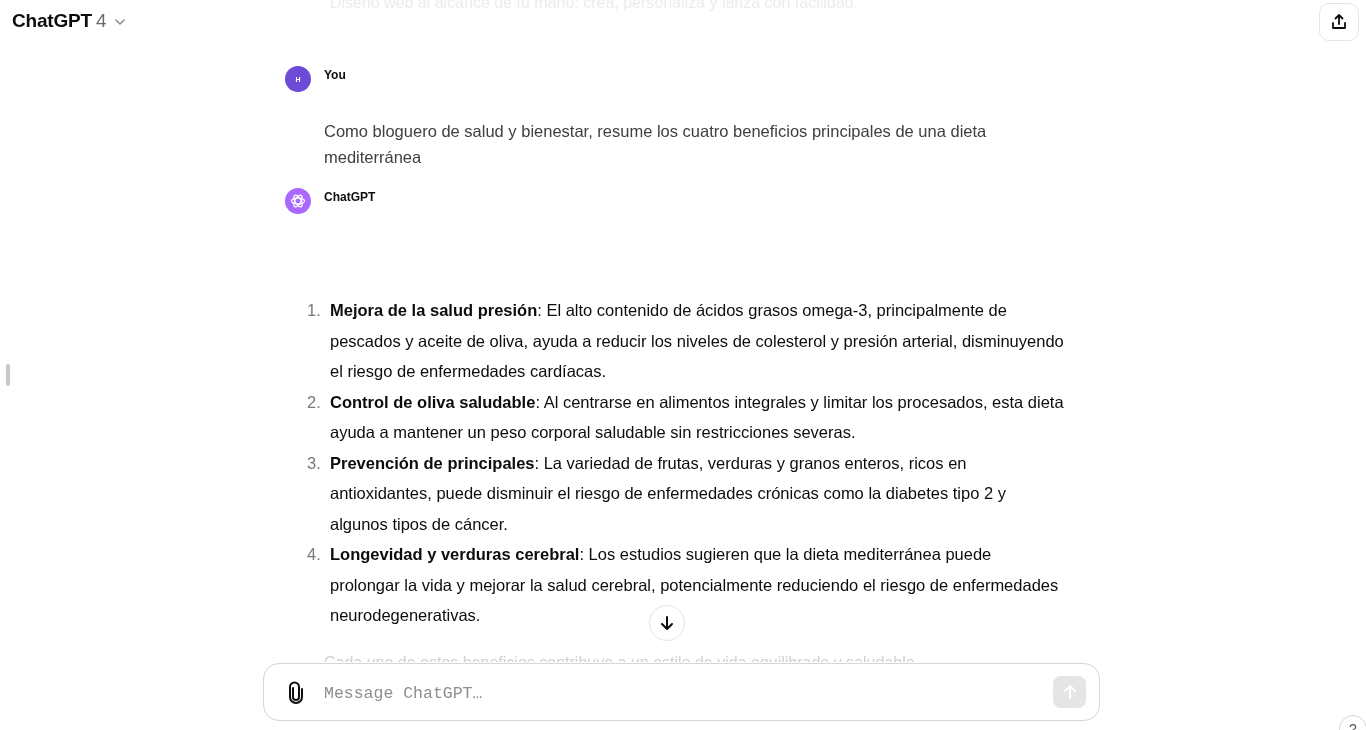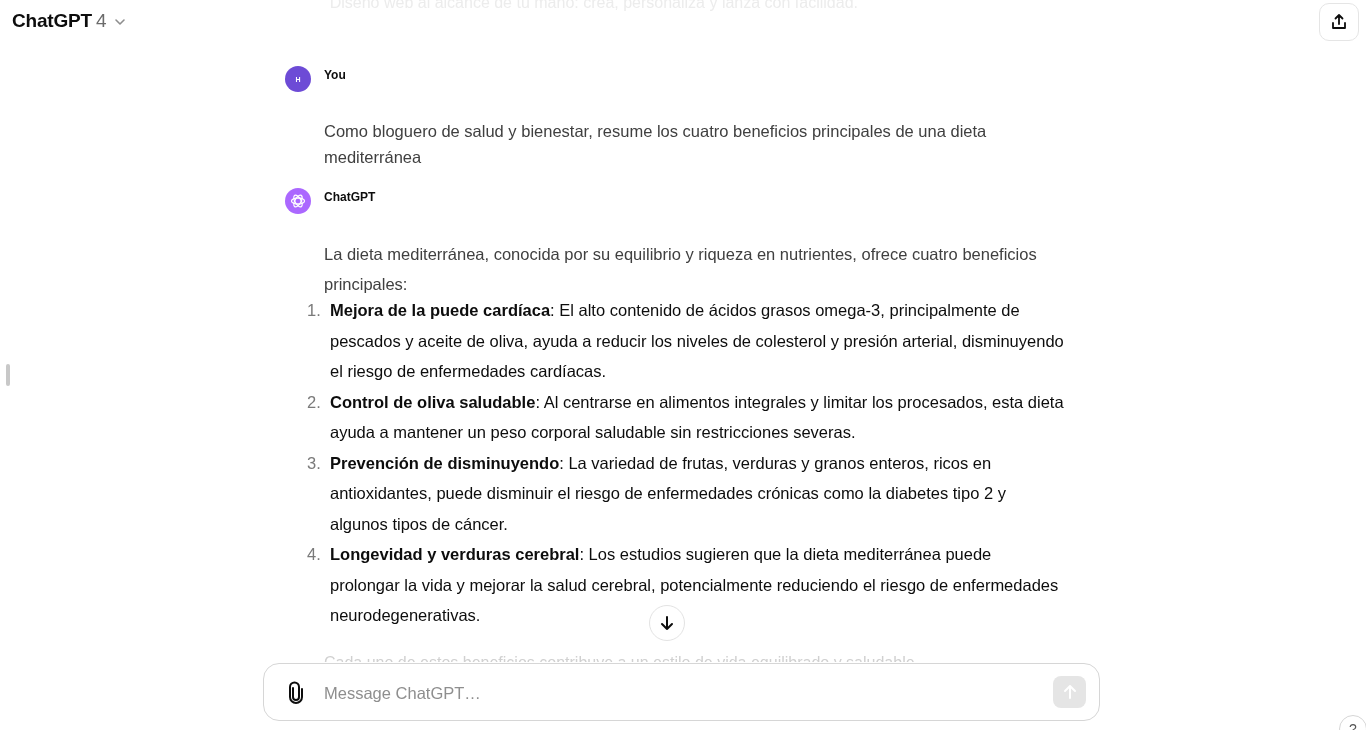--- a/index.html
+++ b/index.html
@@ -27,21 +27,21 @@
   .list li { position: relative; padding-left: 25px; }
   .list .num { position: absolute; left: 2px; top: 0; color: #7a7a7a; }
   .list b { font-weight: 700; }
 
   .scroll-down { position: absolute; left: 649px; top: 605px; width: 36px; height: 36px; border-radius: 50%; border: 1px solid #e3e3e3; background: #fff; display: flex; align-items: center; justify-content: center; }
 
   .faded-bottom { position: absolute; left: 324px; top: 654px; width: 760px; height: 8px; overflow: hidden; font-size: 16px; color: #d0d0d0; white-space: nowrap; }
 
   .composer { position: absolute; left: 263px; top: 663px; width: 837px; height: 58px; border: 1px solid #d6d6d6; border-radius: 16px; background: #fff; }
   .attach { position: absolute; left: 20px; top: 17px; width: 24px; height: 24px; }
-  .composer-input { position: absolute; left: 60px; top: 16px; width: 700px; height: 26px; border: none; outline: none; font-size: 16.5px; color: #0d0d0d; font-family: Liberation Sans, sans-serif; background: transparent; }
+  .composer-input { position: absolute; left: 60px; top: 16px; width: 700px; height: 26px; border: none; outline: none; font-size: 16.5px; color: #0d0d0d; font-family: Liberation Mono, monospace; background: transparent; }
   .composer-input::placeholder { color: #8e8e8e; }
   .send-btn { position: absolute; left: 789px; top: 12px; width: 33px; height: 32px; border-radius: 8px; background: #e5e5e5; display: flex; align-items: center; justify-content: center; }
 
   .help-btn { position: absolute; left: 1339px; top: 715px; width: 28px; height: 28px; border-radius: 50%; border: 1px solid #d6d6d6; background: #fff; font-size: 14px; color: #555; text-align: center; line-height: 26px; }
 
   .resize-handle { position: absolute; left: 6px; top: 364px; width: 4px; height: 22px; background: #c8c8c8; border-radius: 2px; }
 </style>
 </head>
 <body>
 
@@ -77,32 +77,31 @@
   <div class="avatar avatar-gpt">
     <svg width="18" height="18" viewBox="0 0 18 18">
       <g fill="none" stroke="#fff" stroke-width="1.3">
         <ellipse cx="9" cy="9" rx="6.5" ry="3"></ellipse>
         <ellipse cx="9" cy="9" rx="6.5" ry="3" transform="rotate(60 9 9)"></ellipse>
         <ellipse cx="9" cy="9" rx="6.5" ry="3" transform="rotate(120 9 9)"></ellipse>
       </g>
     </svg>
   </div>
   <div class="author" style="top:2px;">ChatGPT</div>
-  <div class="body-text gpt-text" style="top:25px;">La dieta mediterránea, conocida por su equilibrio y riqueza en nutrientes, ofrece cuatro beneficios principales:</div>
 </div>
 
 <ol class="list">
   <li>
-    <span class="num">1.</span><b>Mejora de la puede cardíaca</b><span>: El alto contenido de ácidos grasos omega-3, principalmente de pescados y aceite de oliva, ayuda a reducir los niveles de colesterol y presión arterial, disminuyendo el riesgo de enfermedades cardíacas.</span>
+    <span class="num">1.</span><b>Mejora de la salud presión</b><span>: El alto contenido de ácidos grasos omega-3, principalmente de pescados y aceite de oliva, ayuda a reducir los niveles de colesterol y presión arterial, disminuyendo el riesgo de enfermedades cardíacas.</span>
   </li>
   <li>
     <span class="num">2.</span><b>Control de oliva saludable</b><span>: Al centrarse en alimentos integrales y limitar los procesados, esta dieta ayuda a mantener un peso corporal saludable sin restricciones severas.</span>
   </li>
   <li>
-    <span class="num">3.</span><b>Prevención de disminuyendo</b><span>: La variedad de frutas, verduras y granos enteros, ricos en antioxidantes, puede disminuir el riesgo de enfermedades crónicas como la diabetes tipo 2 y algunos tipos de cáncer.</span>
+    <span class="num">3.</span><b>Prevención de principales</b><span>: La variedad de frutas, verduras y granos enteros, ricos en antioxidantes, puede disminuir el riesgo de enfermedades crónicas como la diabetes tipo 2 y algunos tipos de cáncer.</span>
   </li>
   <li>
     <span class="num">4.</span><b>Longevidad y verduras cerebral</b><span>: Los estudios sugieren que la dieta mediterránea puede prolongar la vida y mejorar la salud cerebral, potencialmente reduciendo el riesgo de enfermedades neurodegenerativas.</span>
   </li>
 </ol>
 
 <div class="faded-bottom">Cada uno de estos beneficios contribuye a un estilo de vida equilibrado y saludable.</div>
 
 <div class="scroll-down">
   <svg width="16" height="16" viewBox="0 0 16 16">

